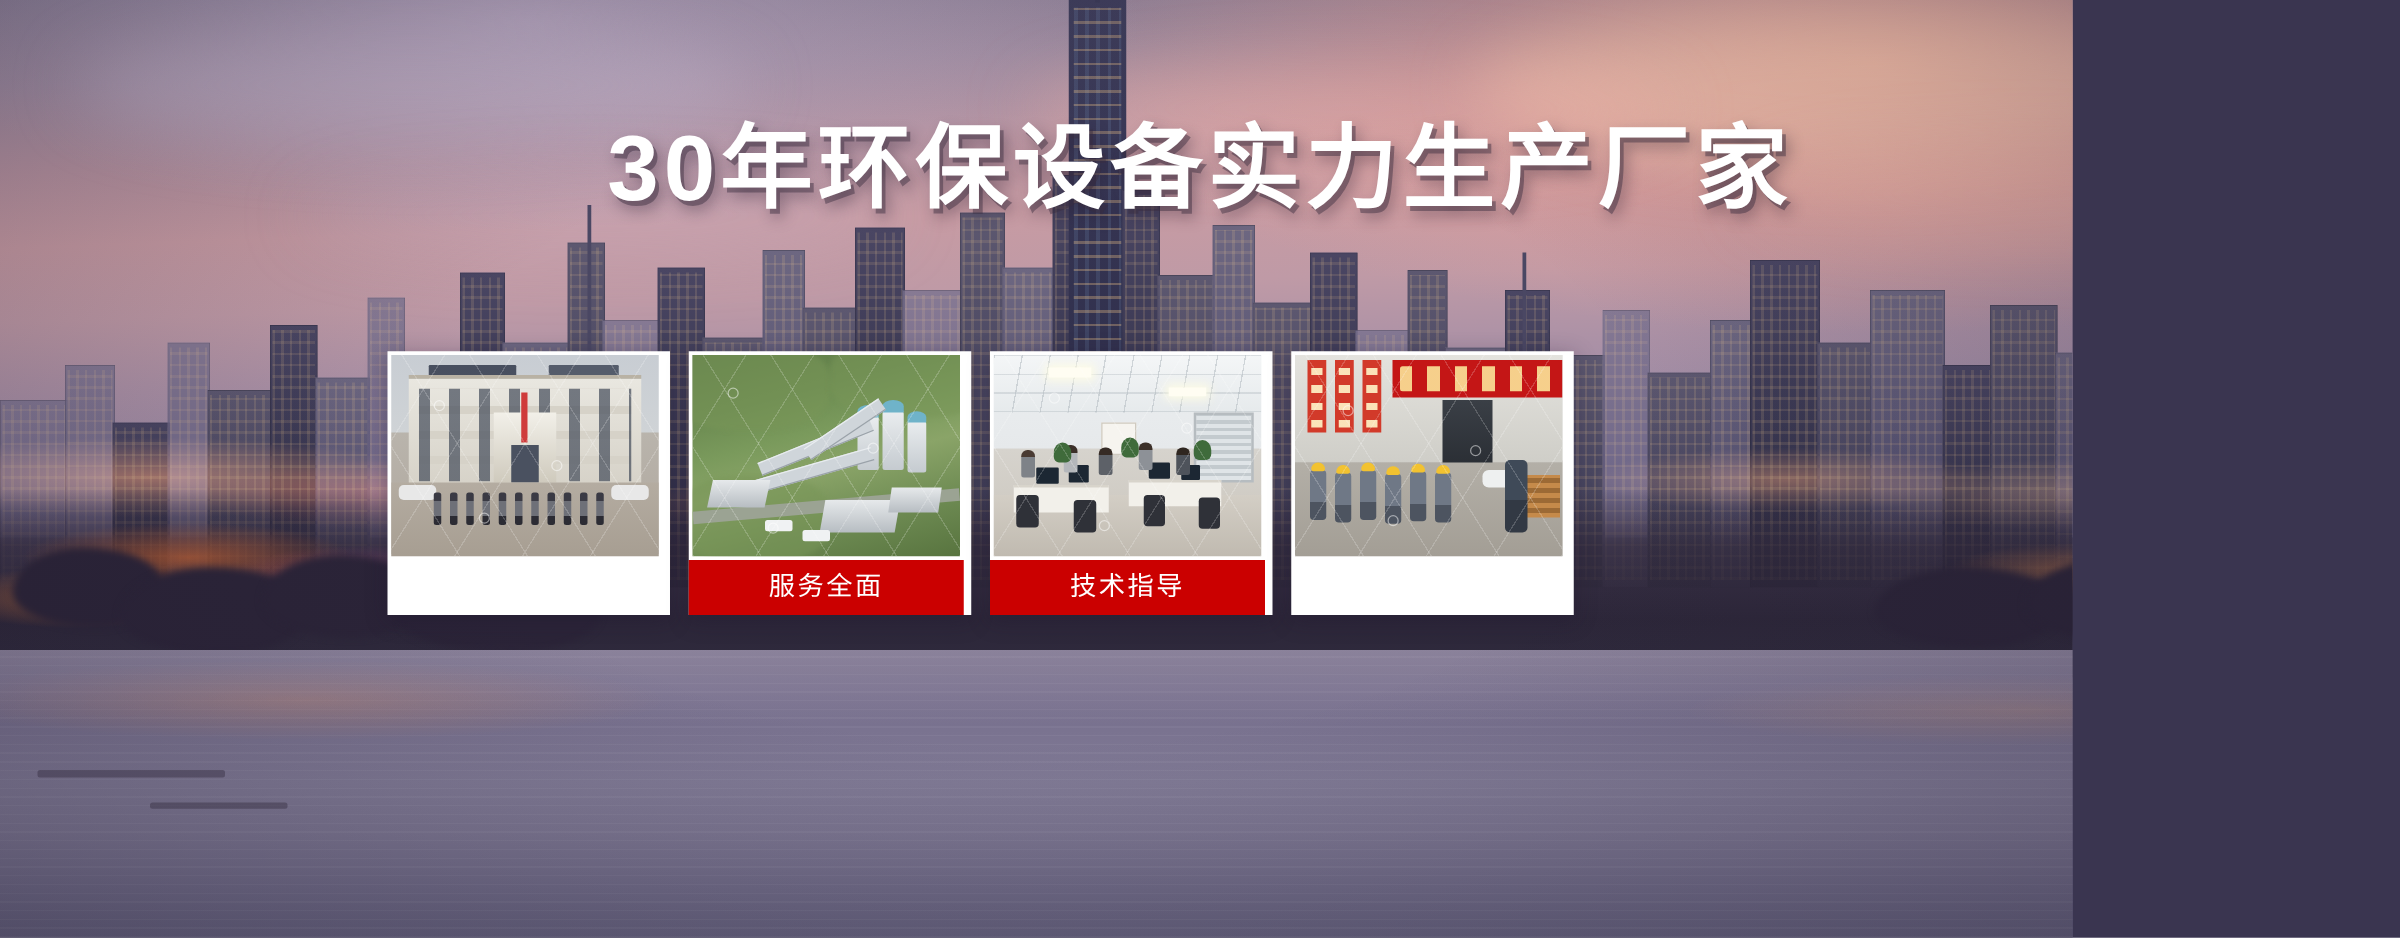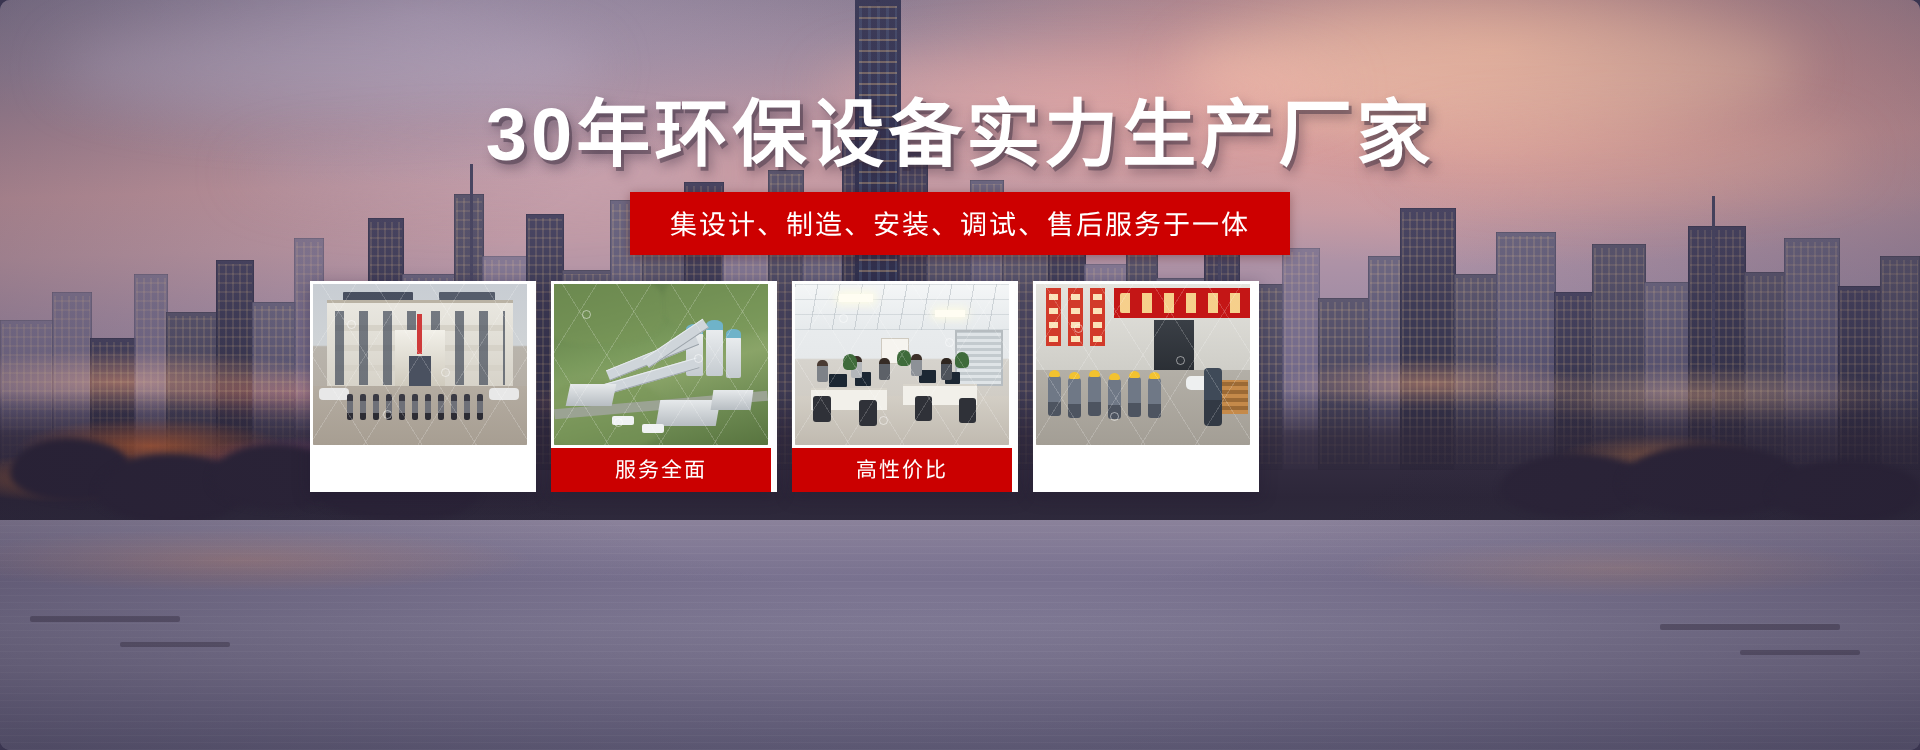--- a/index.html
+++ b/index.html
@@ -5,23 +5,22 @@
 <style>
   html,body{margin:0;padding:0;}
   body{
     width:1920px;height:750px;overflow:hidden;
     font-family:"Liberation Sans","DejaVu Sans",sans-serif;
     background:#3a3550;
   }
 
   
   .hero{
-    position:relative;width:1920px;height:750px;overflow:hidden;
+    position:relative;width:1658px;height:750px;overflow:hidden;
     background:#4a4460;
-    border-radius:10px;
   }
 
   
   .sky{
     position:absolute;left:0;top:0;width:1920px;height:430px;
     background:
       radial-gradient(ellipse 900px 300px at 78% 12%, rgba(255,186,160,.85) 0%, rgba(235,160,150,.45) 38%, rgba(0,0,0,0) 72%),
       radial-gradient(ellipse 700px 240px at 22% 4%,  rgba(186,170,196,.75) 0%, rgba(0,0,0,0) 70%),
       linear-gradient(178deg,
         #8e8299 0%,
@@ -365,21 +364,20 @@
     <div class="dock" style="left:1660px;top:104px;width:180px;height:6px;"></div>
     <div class="dock" style="left:1740px;top:130px;width:120px;height:5px;"></div>
   </div>
 
   <div class="vignette"></div>
 
   <div class="content">
 
     <div class="headline">30年环保设备实力生产厂家</div>
 
-    <div class="ribbon">集设计、制造、安装、调试、售后服务于一体</div>
 
     <div class="cards">
 
       <div class="card">
         <div class="card-photo p1">
           <div class="sign"></div>
           <div class="phone"></div>
           <div class="bldgface"></div>
           <div class="porch"></div>
           <div class="porchdoor"></div>
@@ -460,21 +458,21 @@
           <div class="chair" style="left:164px;top:114px;width:17px;height:25px;"></div>
           <div class="plant" style="left:48px;top:70px;"></div>
           <div class="plant" style="left:102px;top:66px;"></div>
           <div class="plant" style="left:160px;top:68px;"></div>
           <div class="watermark">
             <div class="wm-dot" style="left:44px;top:30px;"></div>
             <div class="wm-dot" style="left:150px;top:54px;"></div>
             <div class="wm-dot" style="left:84px;top:132px;"></div>
           </div>
         </div>
-        <div class="card-caption">高性价比</div>
+        <div class="card-caption">技术指导</div>
       </div>
 
       <div class="card">
         <div class="card-photo p4">
           <div class="wall"></div>
           <div class="redband"></div>
           <div class="bannerv" style="left:10px;"></div>
           <div class="bannerv" style="left:32px;"></div>
           <div class="bannerv" style="left:54px;"></div>
           <div class="gate"></div>

